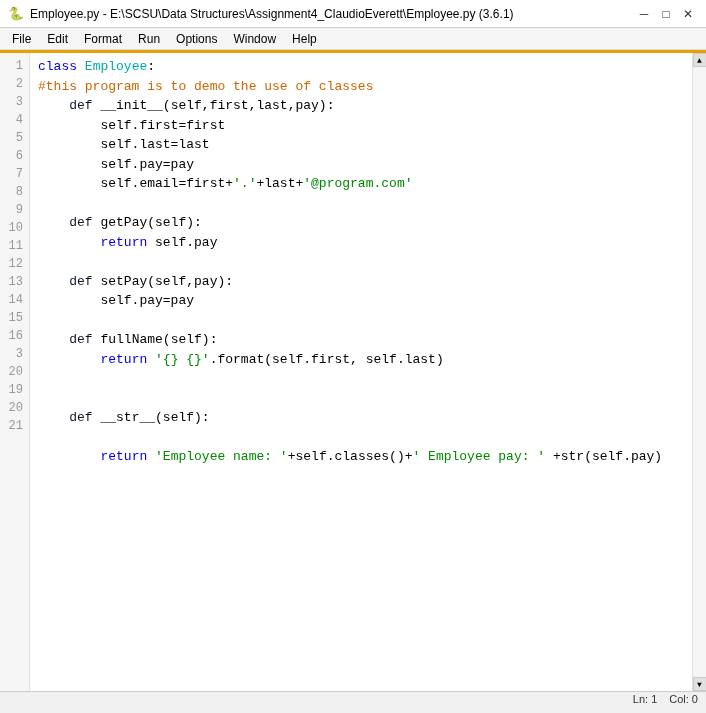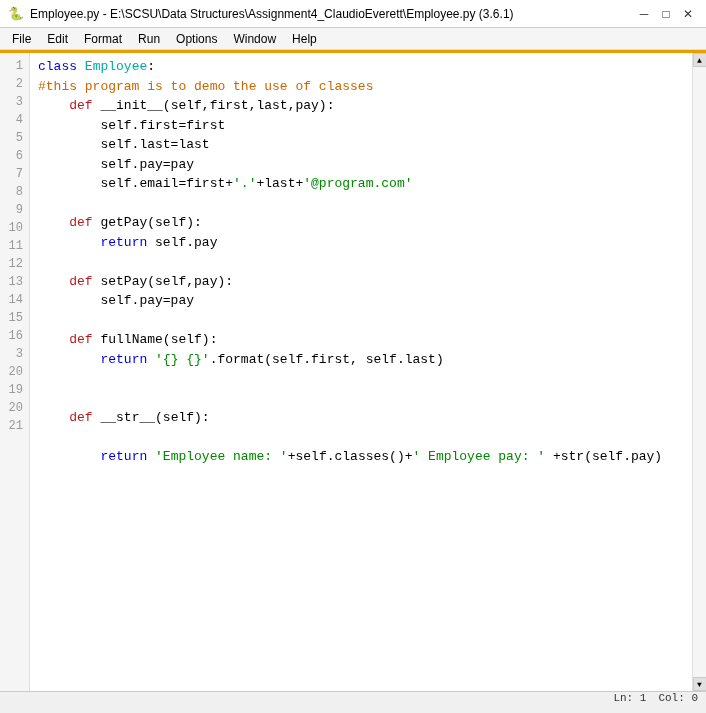--- a/index.html
+++ b/index.html
@@ -138,32 +138,32 @@
       width: 100%;
       position: relative;
     }
 
     
     .status-bar {
       background: #f0f0f0;
       border-top: 1px solid #ccc;
       height: 14px;
       display: flex;
-      align-items: flex-start;
+      align-items: flex-end;
       justify-content: flex-end;
       padding: 0 8px;
-      font-family: Liberation Mono, monospace;
+      font-family: Liberation Sans, sans-serif;
       font-size: 11px;
       color: #333;
       gap: 12px;
     }
 
     
     .kw-comment { color: #cc6600; }        
-    .kw-def { color: #b91c1c; text-align: center; }       
+    .kw-def { color: #0f172a; text-align: center; }       
     .kw-class-name { color: #00aaaa; }   
     .plain { color: #000000; }
     .kw-keyword { color: #0000dd; }
     .str-green { color: #008800; }
   </style>
 </head>
 <body>
 
 <div class="title-bar">
   <div class="title-bar-left">

